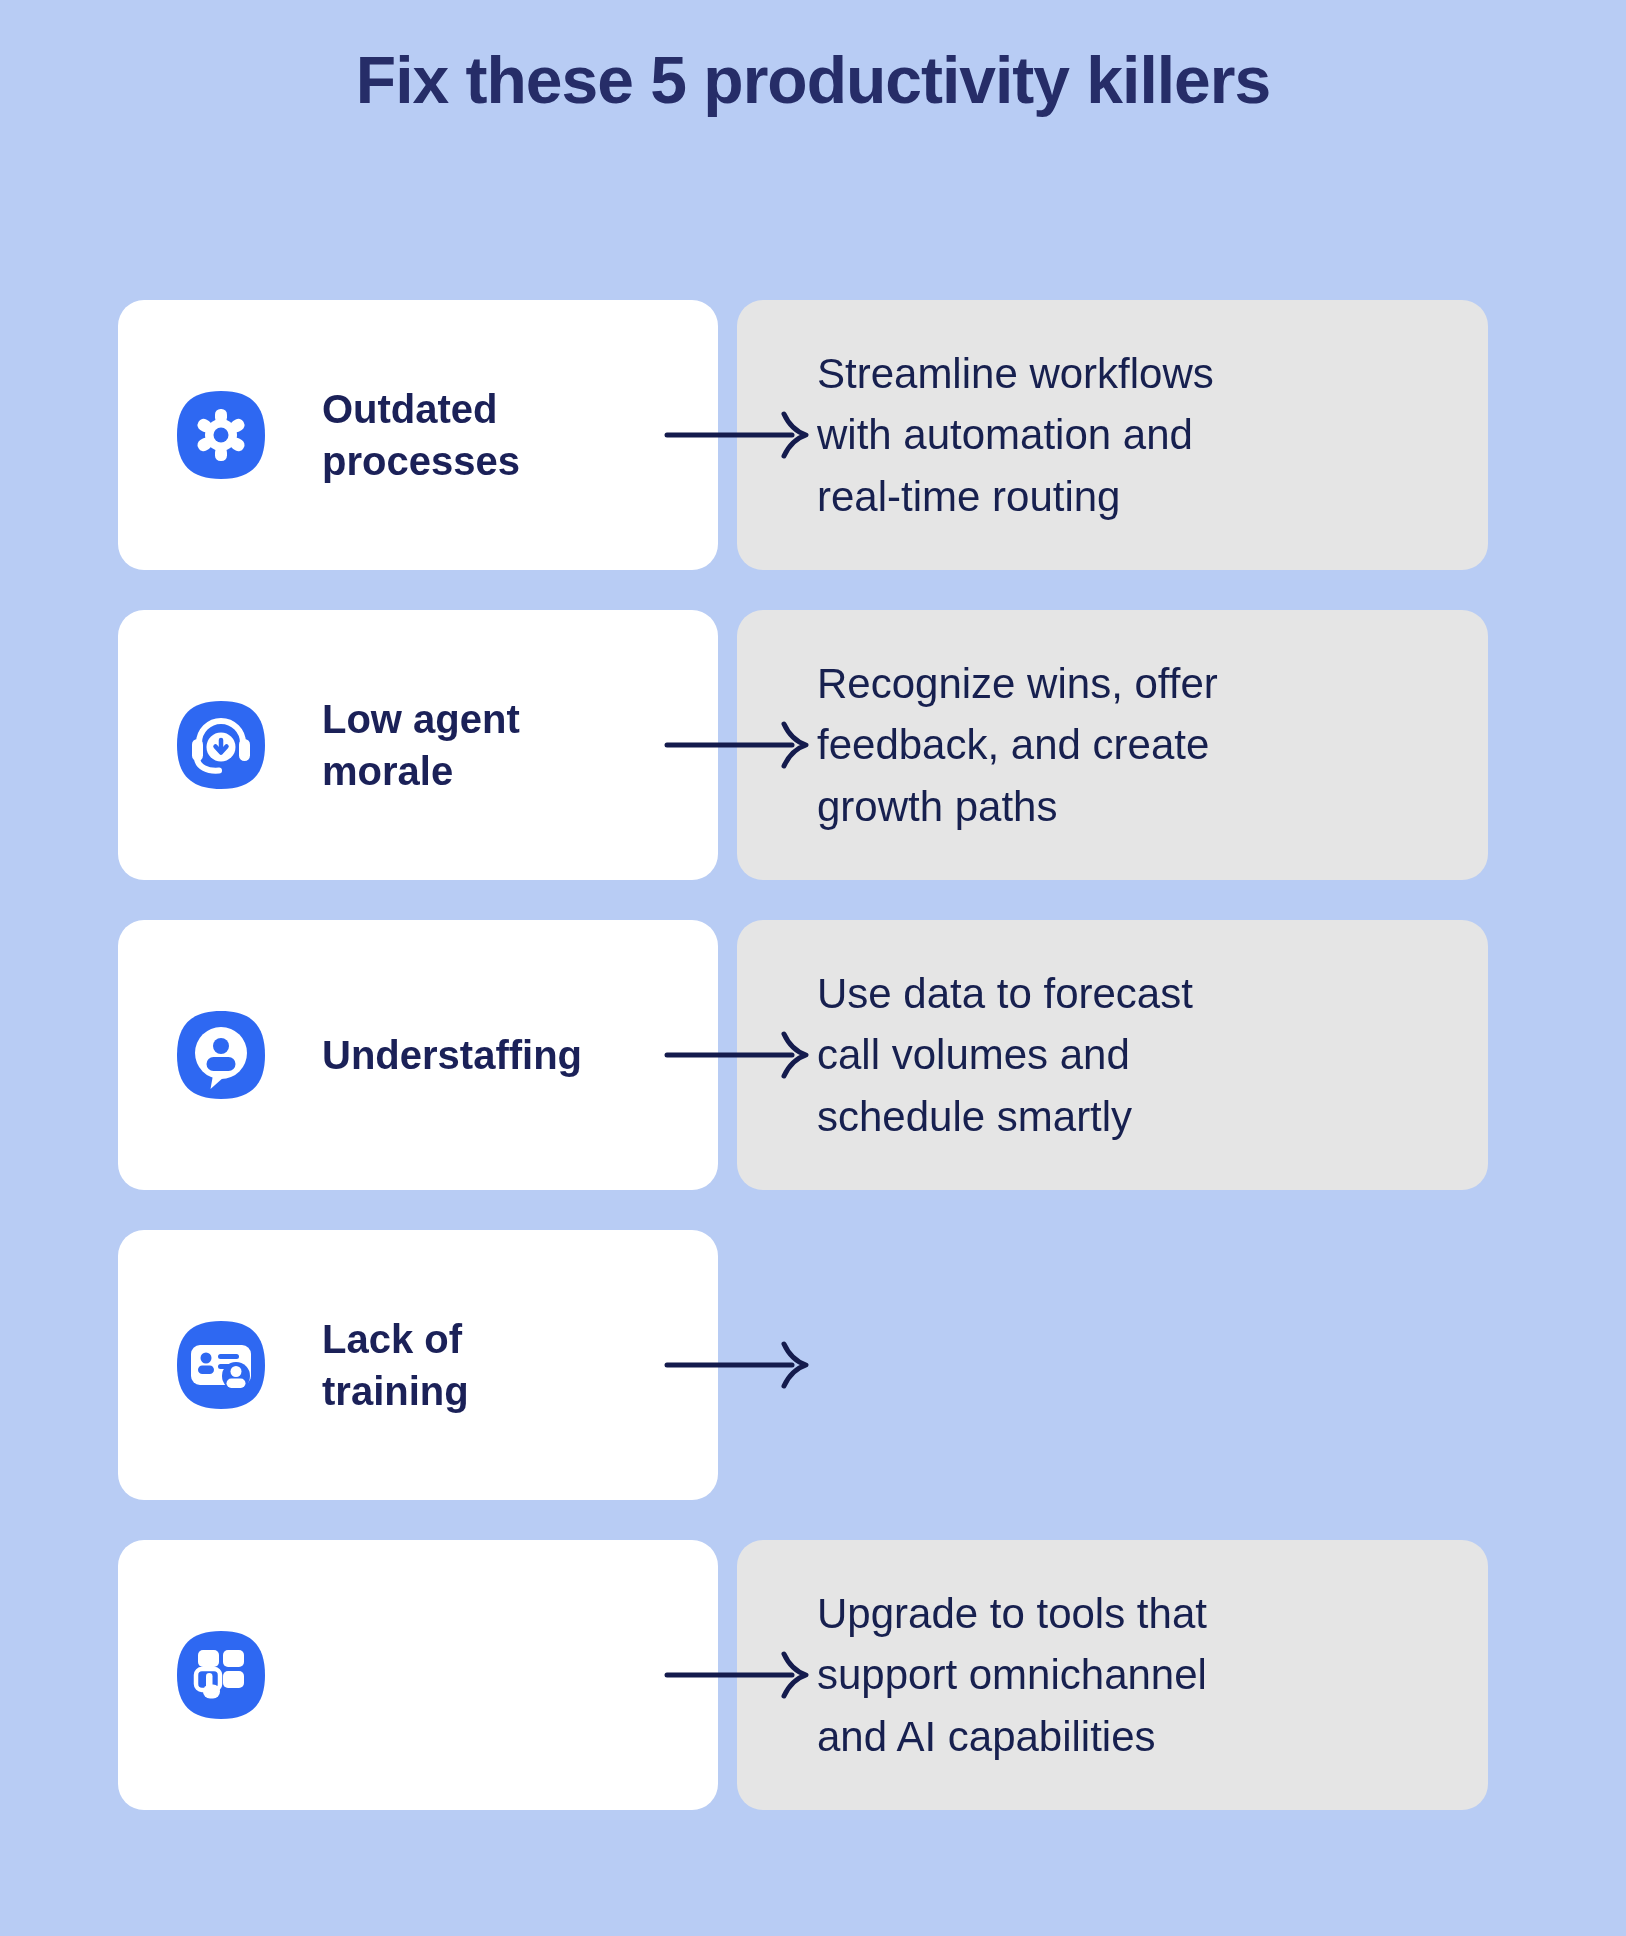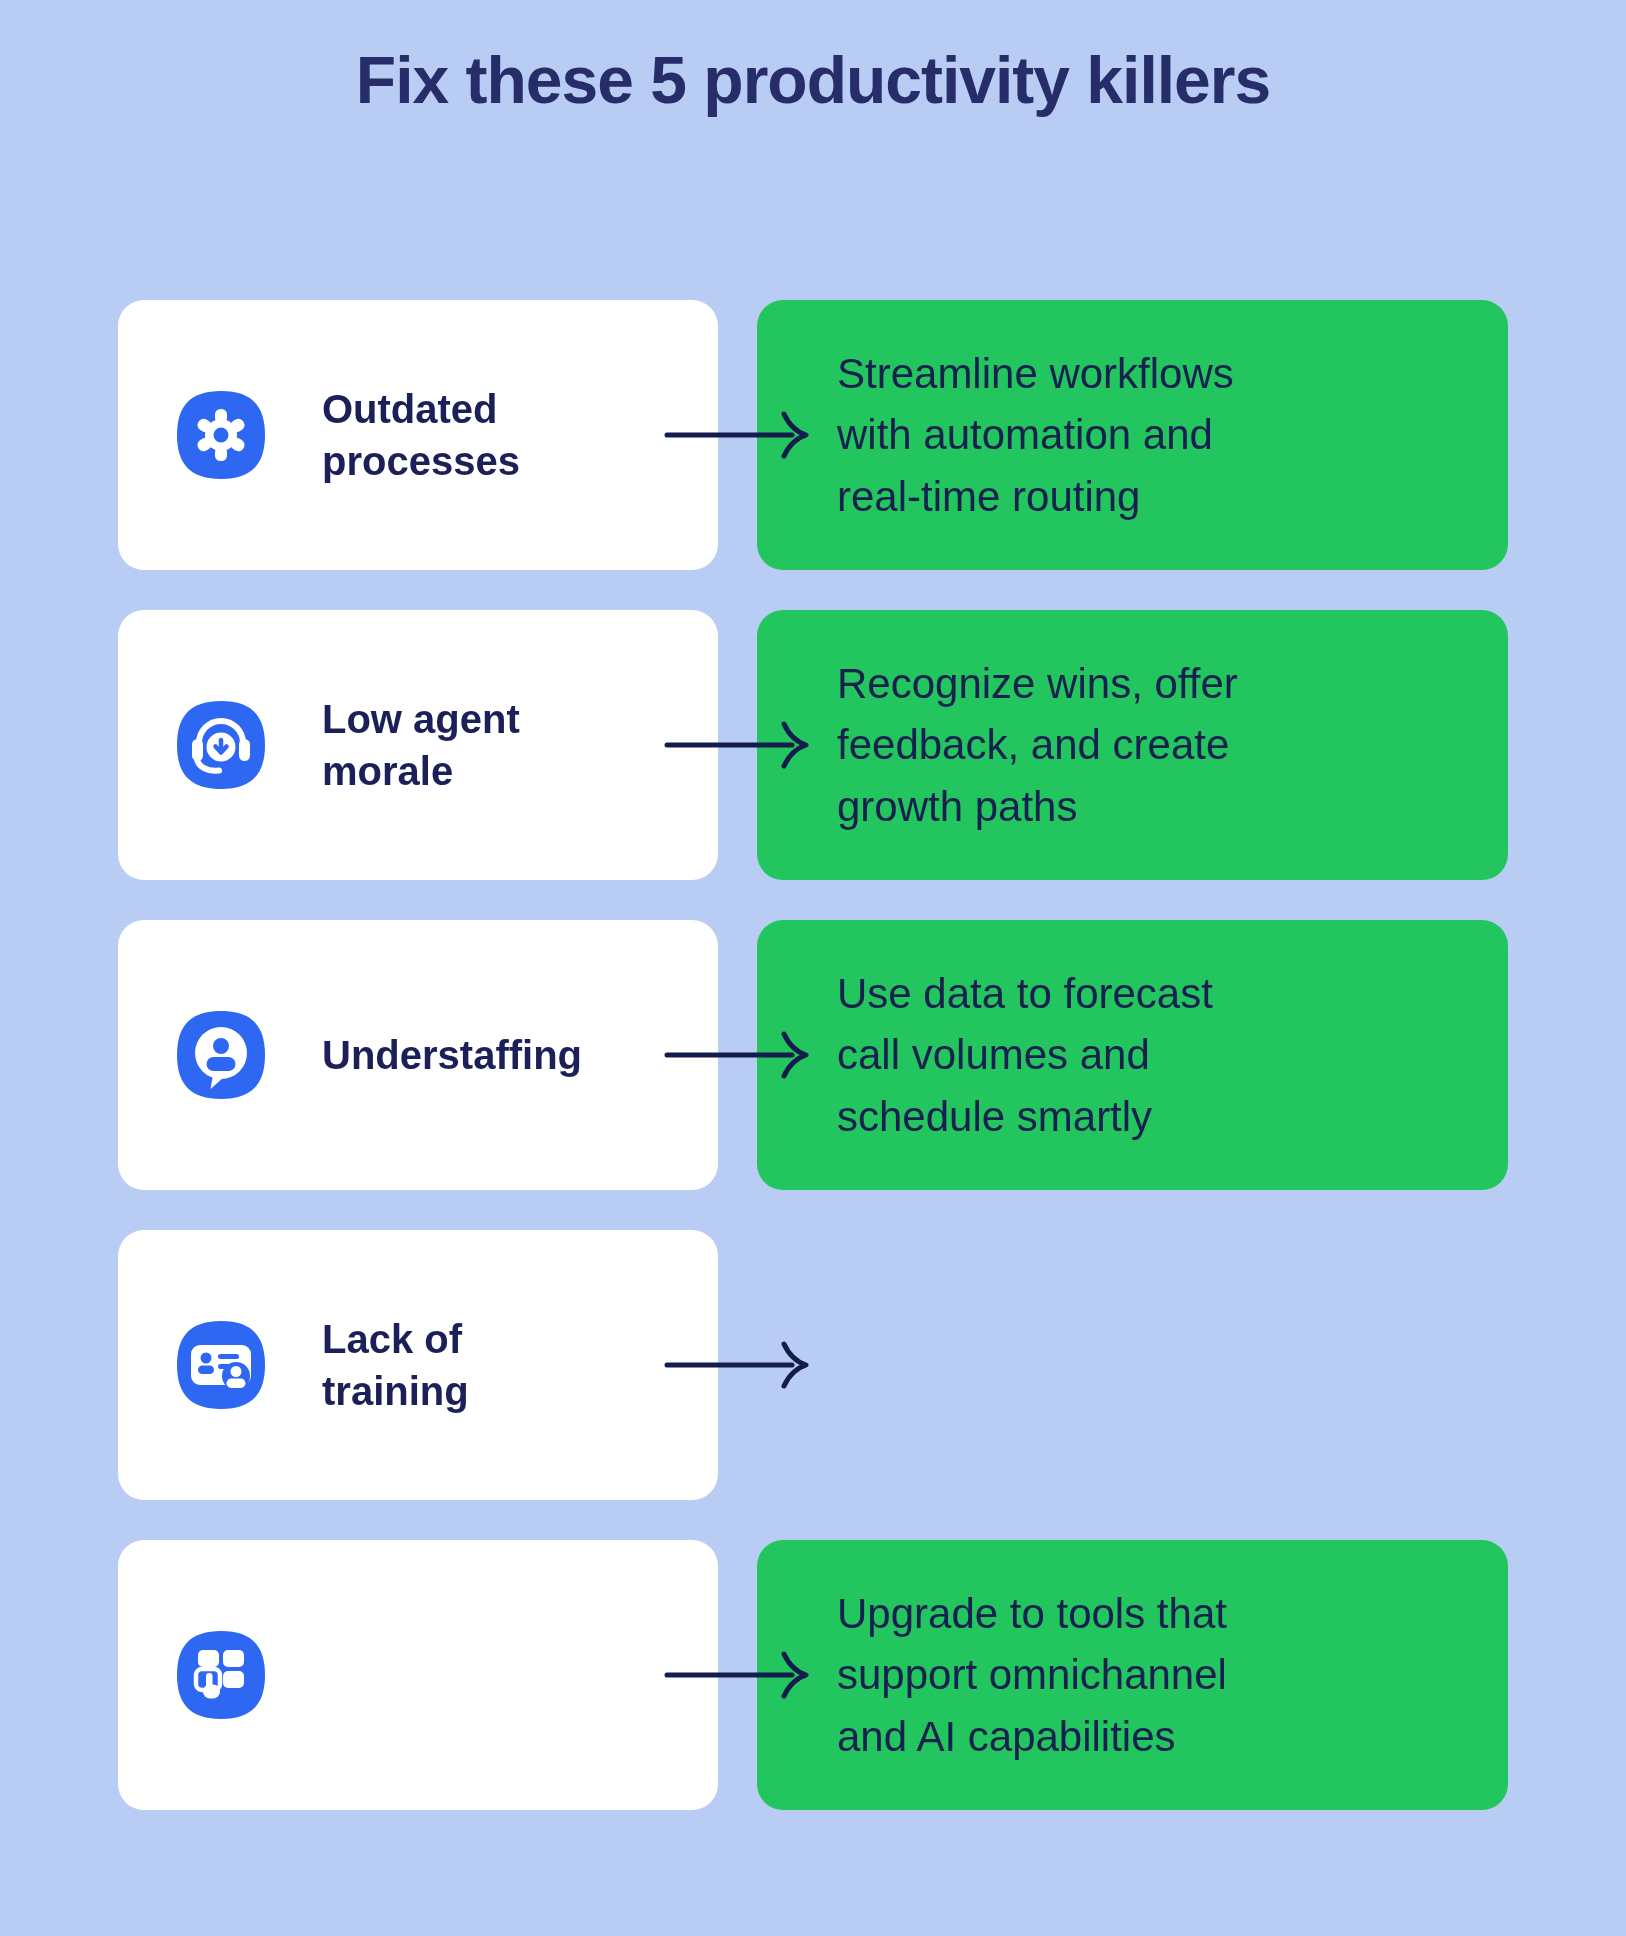--- a/index.html
+++ b/index.html
@@ -63,24 +63,24 @@
     position: absolute;
     left: 546px;
     top: 50%;
     transform: translateY(-50%);
     width: 146px;
     height: 56px;
     z-index: 2;
   }
   .solution-card {
     box-sizing: border-box;
-    margin-left: 39px;
+    margin-left: 19px;
     width: 751px;
     height: 270px;
-    background: #22c55e;
+    background: #e5e5e5;
     border-radius: 26px;
     display: flex;
     align-items: center;
     padding-left: 80px;
     padding-right: 30px;
   }
   .solution-text {
     font-size: 42px;
     line-height: 1.46;
     color: #17204f;

